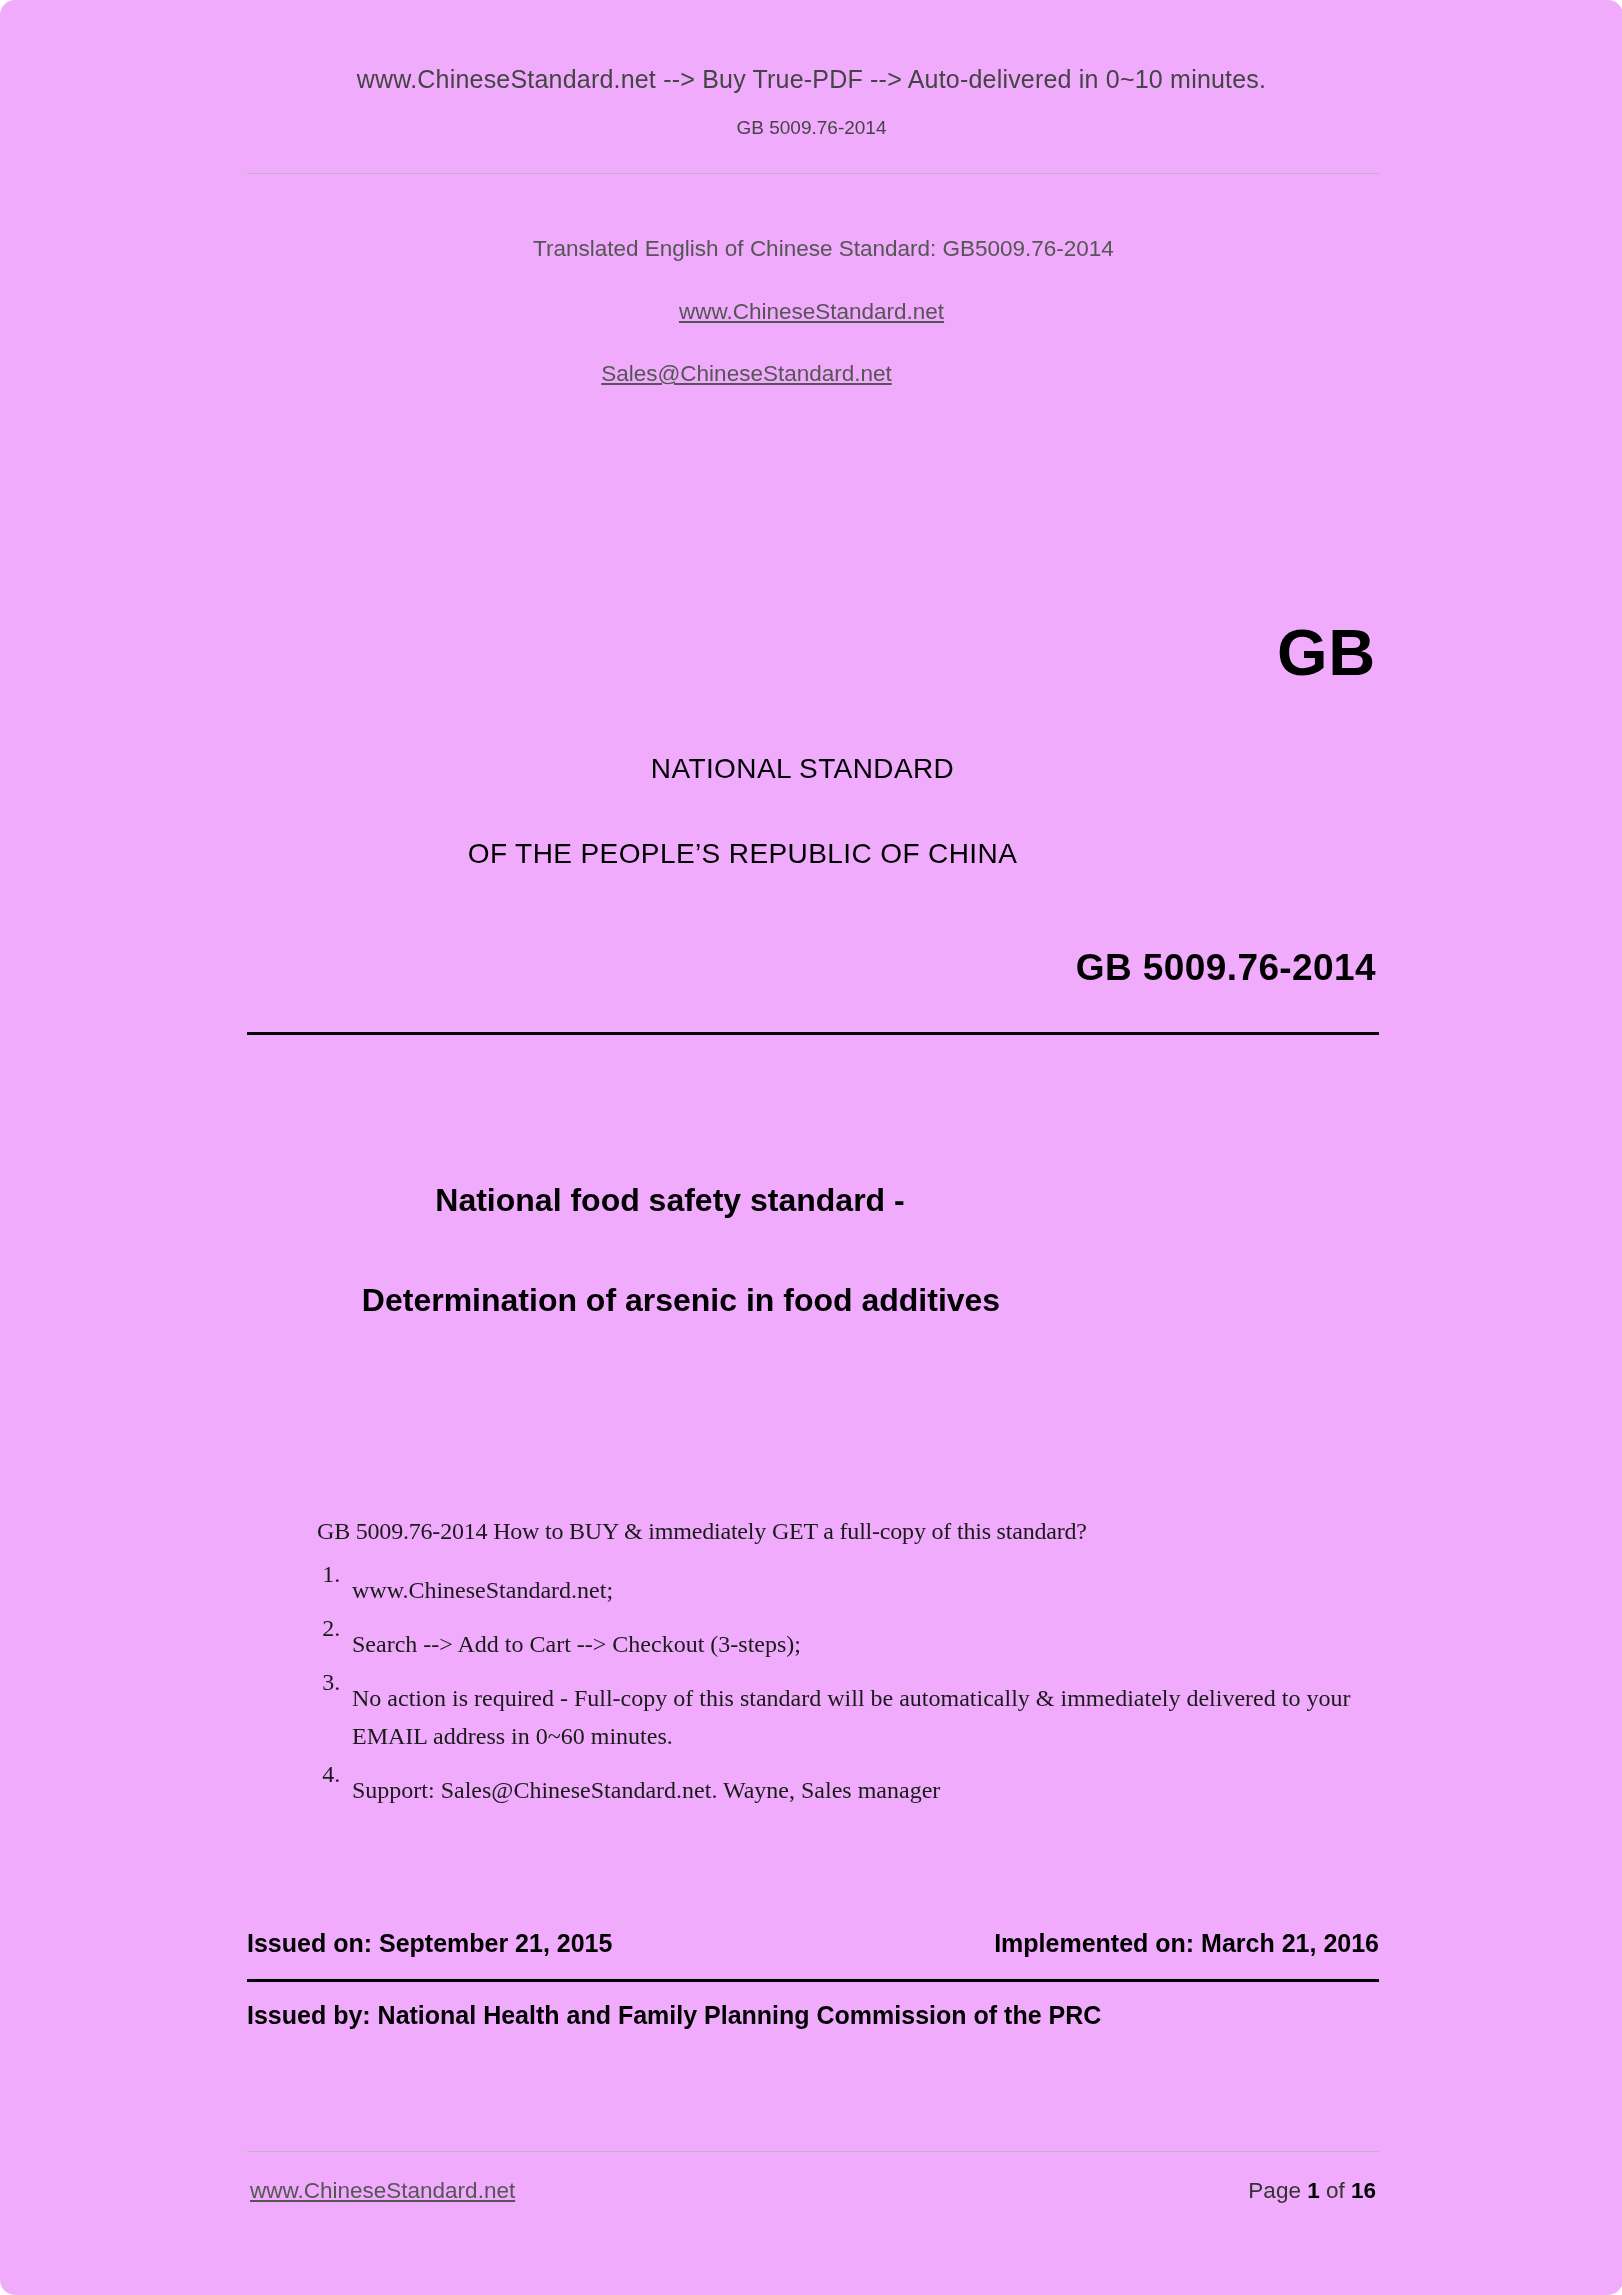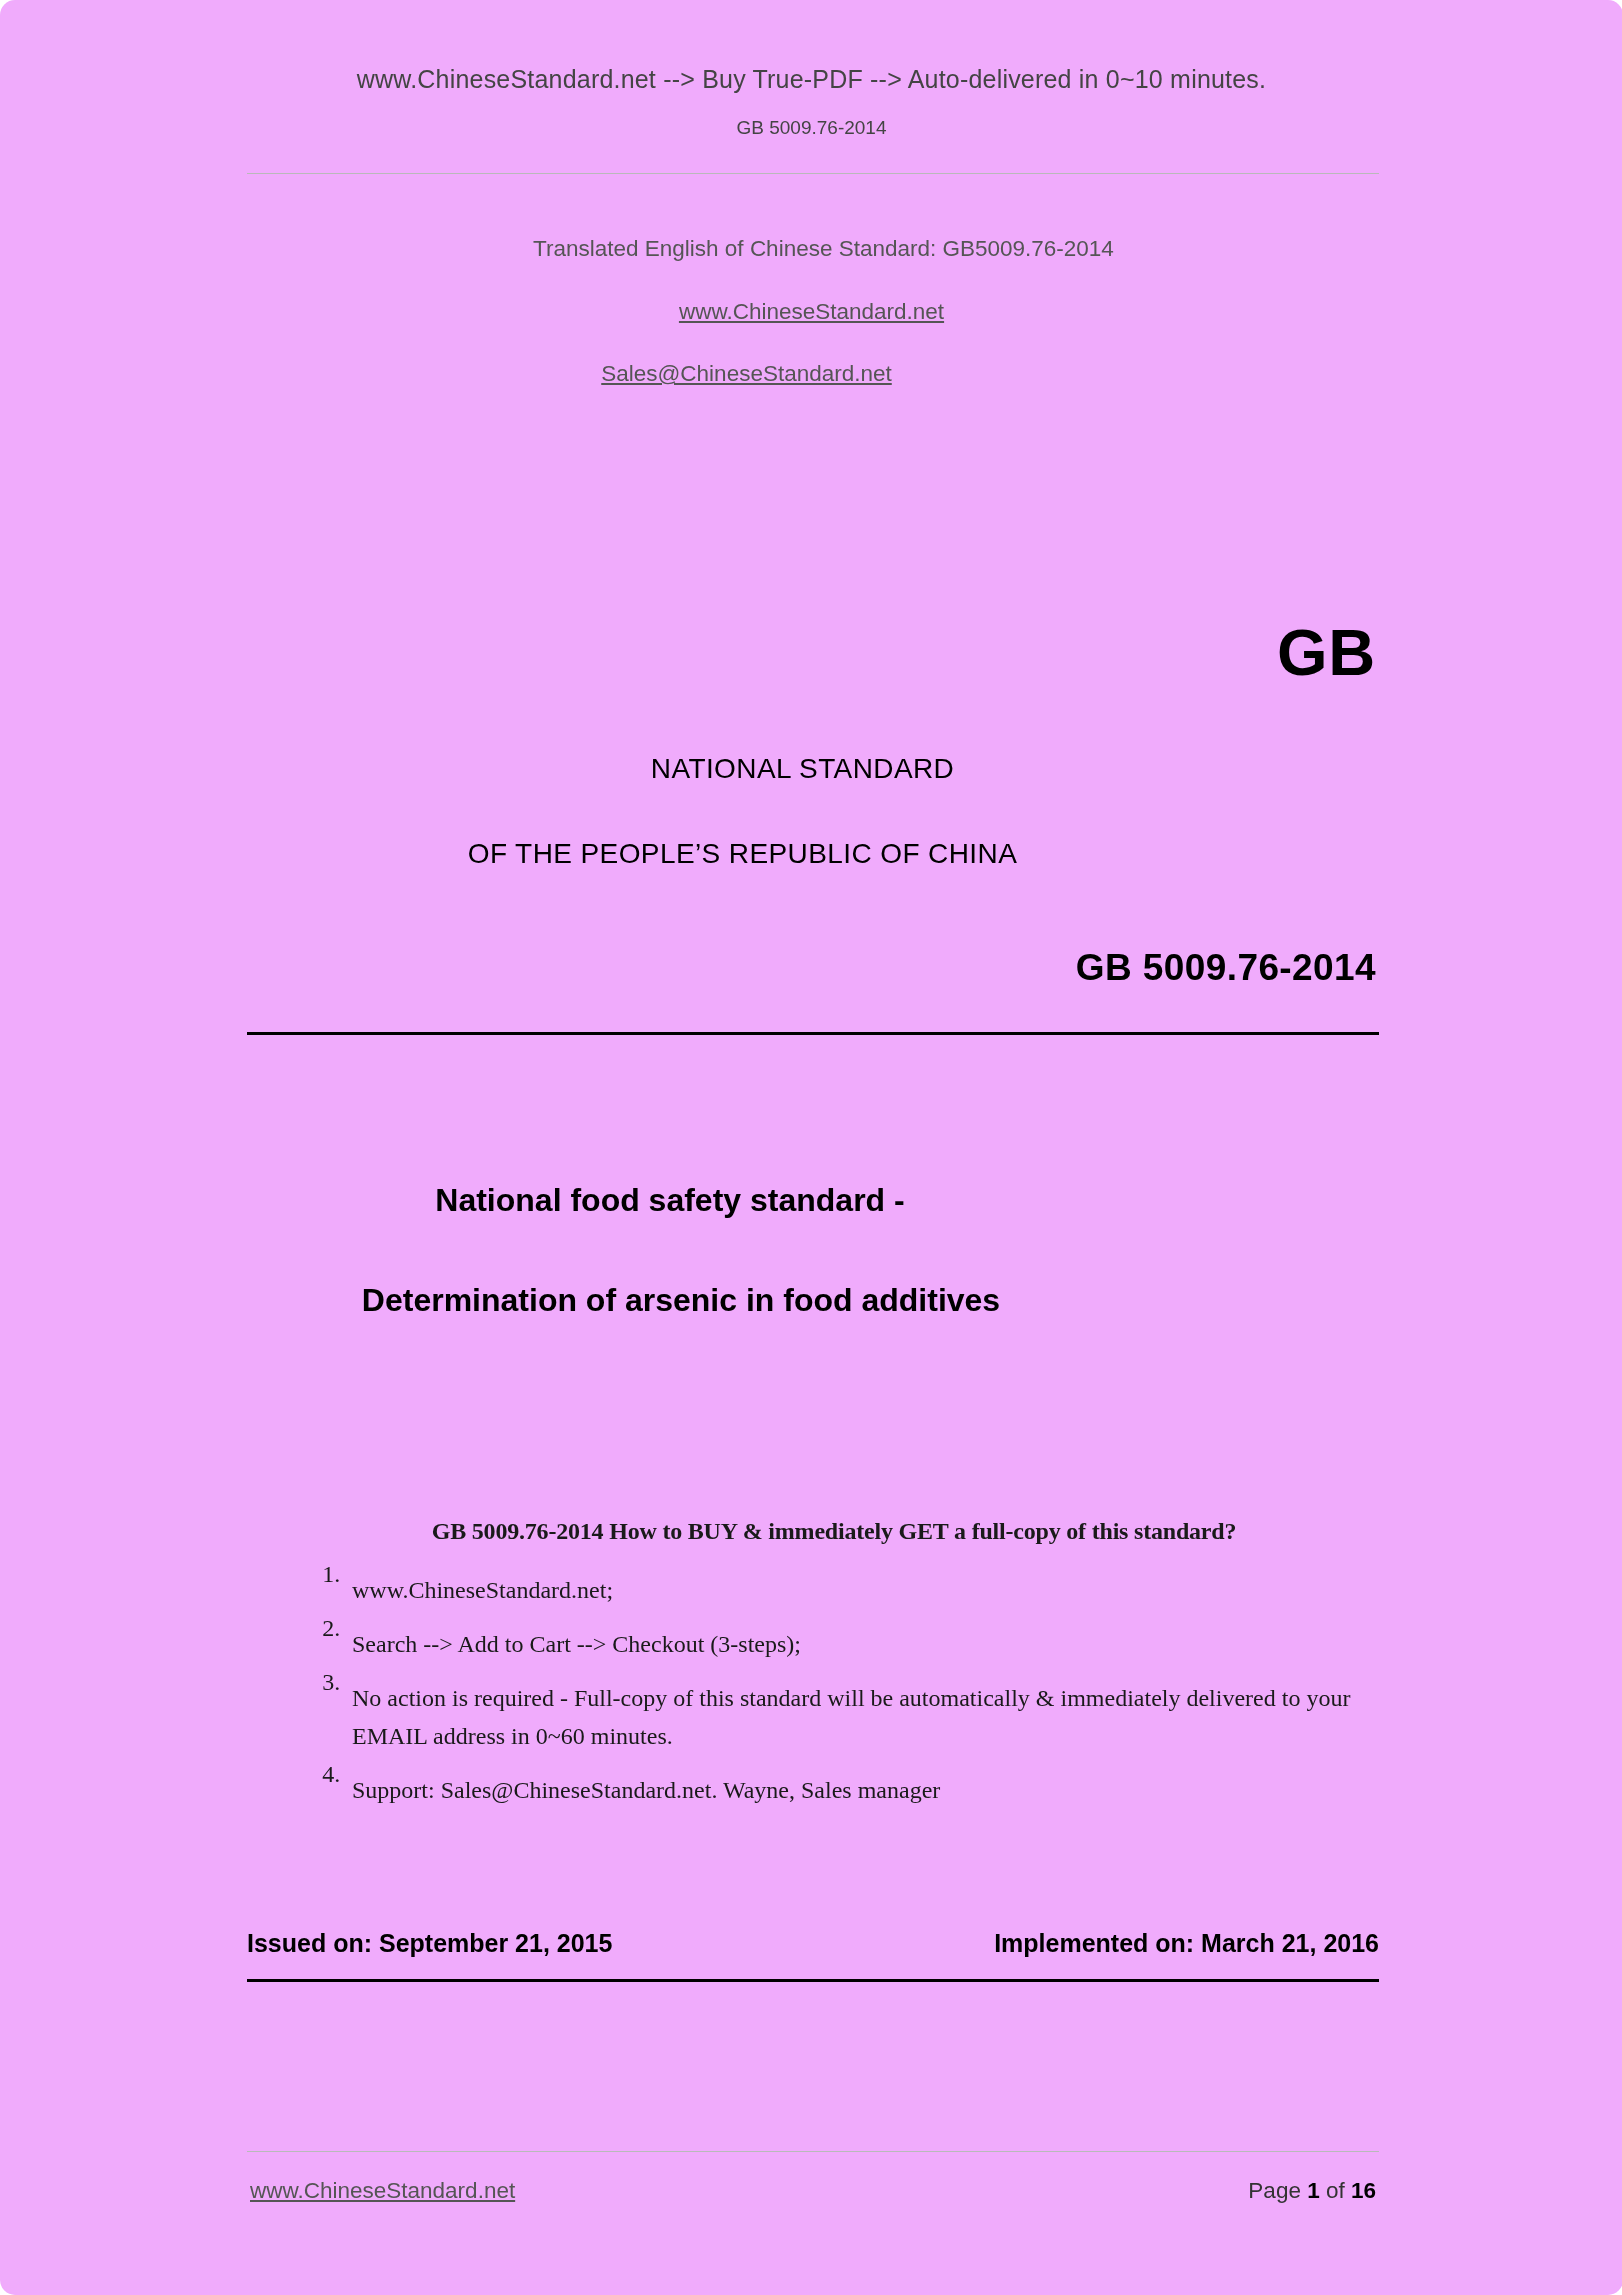--- a/index.html
+++ b/index.html
@@ -153,22 +153,21 @@
   .buy-block {
     position: absolute;
     left: 317px;
     top: 1518px;
     width: 1034px;
     font-family: "Liberation Serif", serif;
     color: #1a1a1a;
   }
   .buy-head {
     font-size: 24px;
-    font-weight: bold;
-    text-align: center;
+    font-weight: normal;
     margin: 0 0 10px 0;
     letter-spacing: -0.2px;
   }
   .buy-list {
     margin: 0;
     padding: 0;
     list-style: none;
     font-size: 24px;
     line-height: 38px;
   }
@@ -292,20 +291,21 @@
           <span class="buy-text">Support: Sales@ChineseStandard.net. Wayne, Sales manager</span>
         </li>
       </ul>
     </div>
 
     <div class="issued-row">
       <span class="issued-on">Issued on: September 21, 2015</span>
       <span class="implemented-on">Implemented on: March 21, 2016</span>
     </div>
     <div class="hr-mid"></div>
+    <div class="issued-by">Issued by: National Health and Family Planning Commission of the PRC</div>
 
     <div class="hr-bottom"></div>
     <div class="footer-left">www.ChineseStandard.net</div>
     <div class="footer-right">
       <span>Page </span><b>1</b><span> of </span><b>16</b>
     </div>
 
   </div>
 </div>
 

